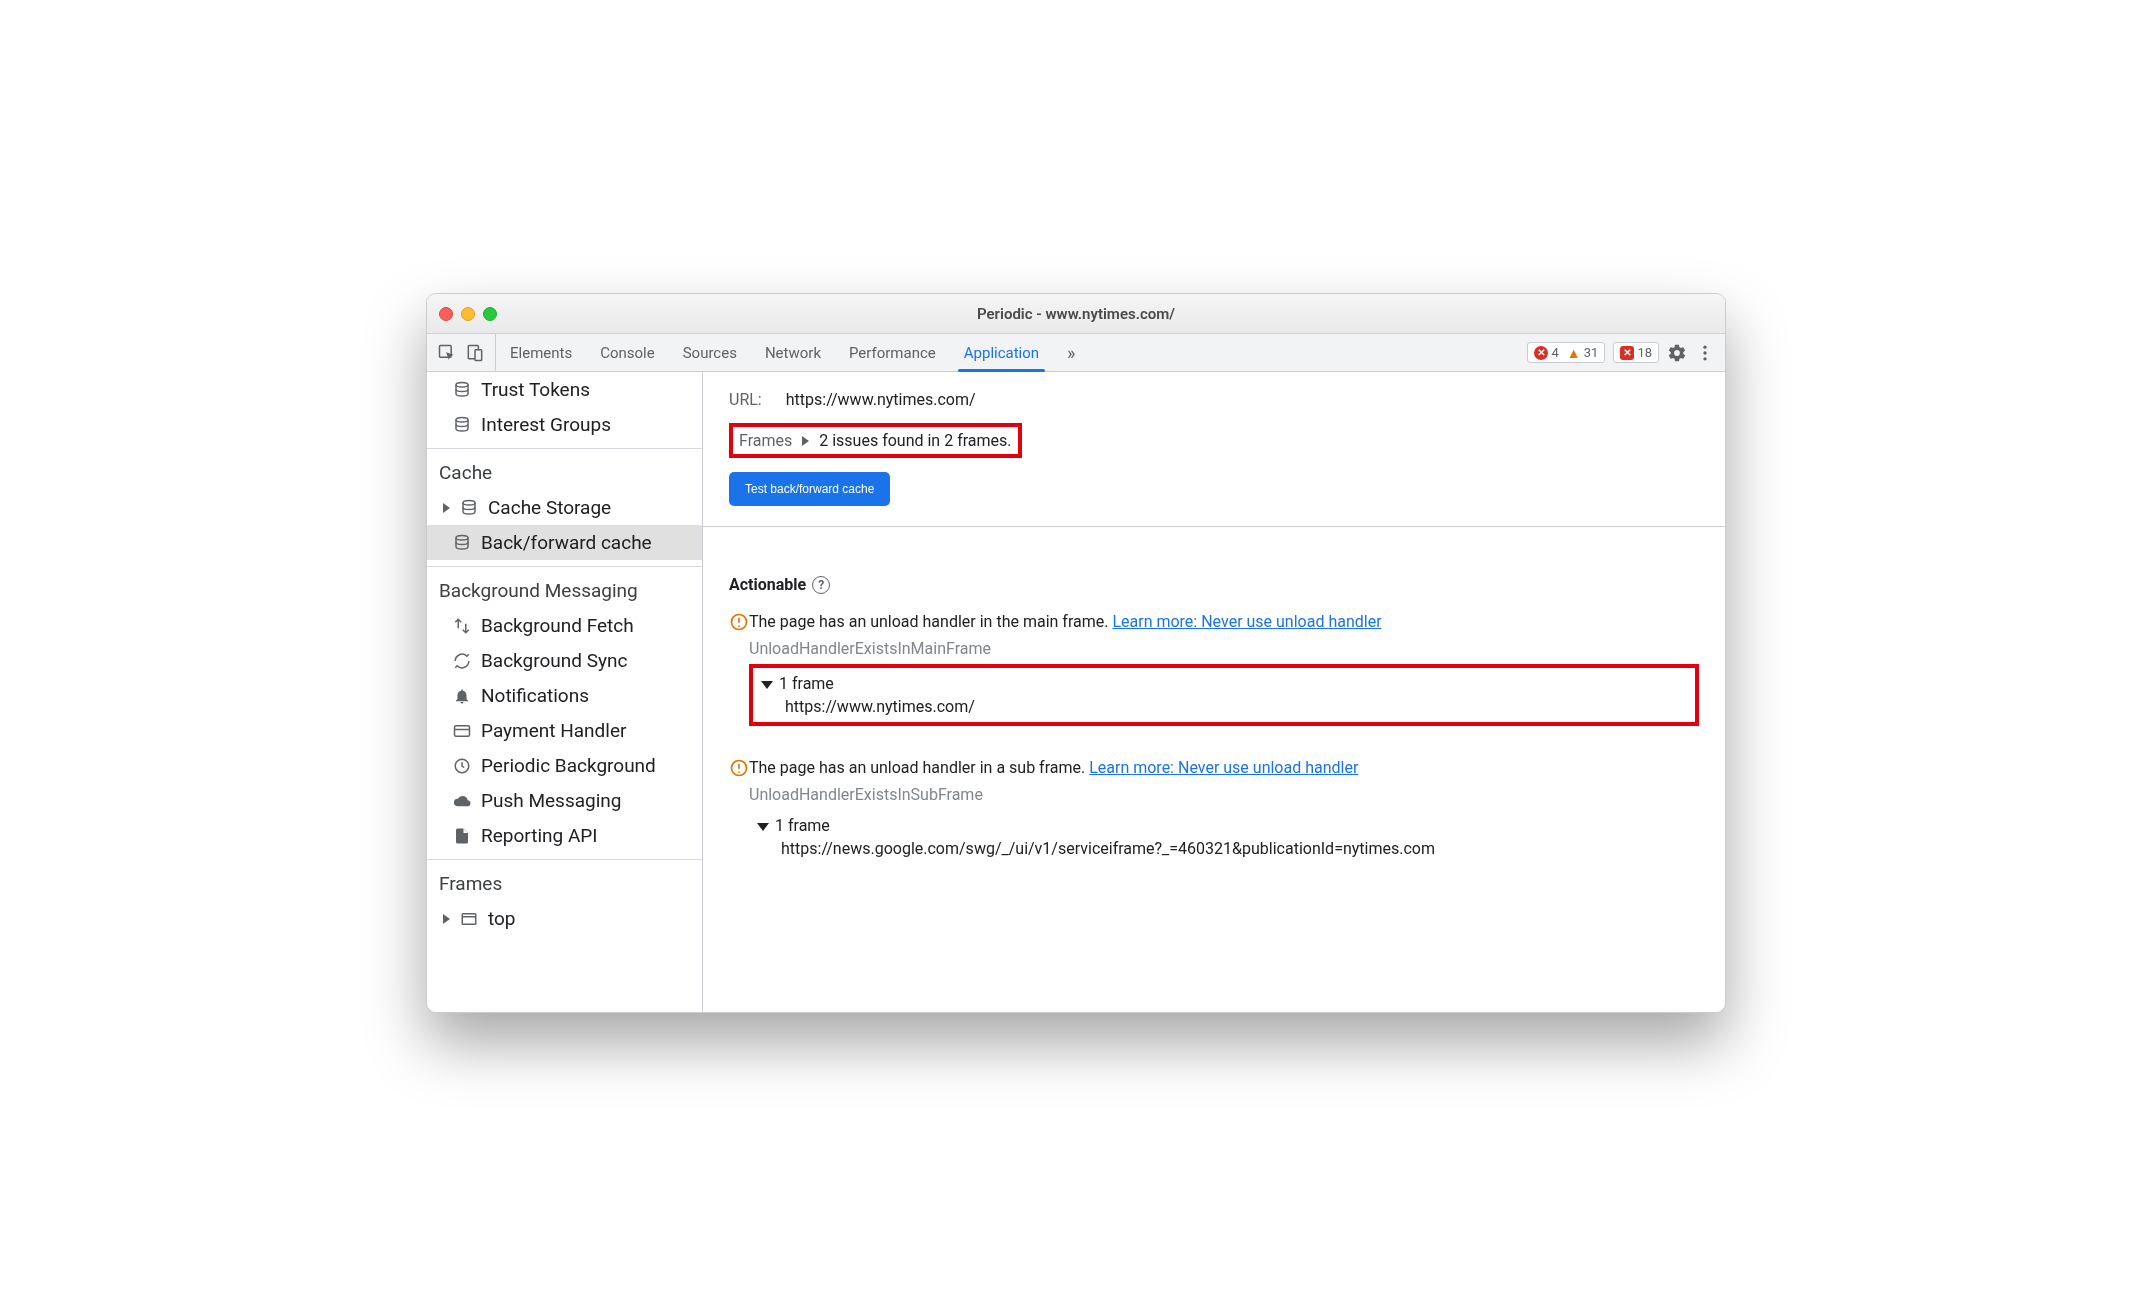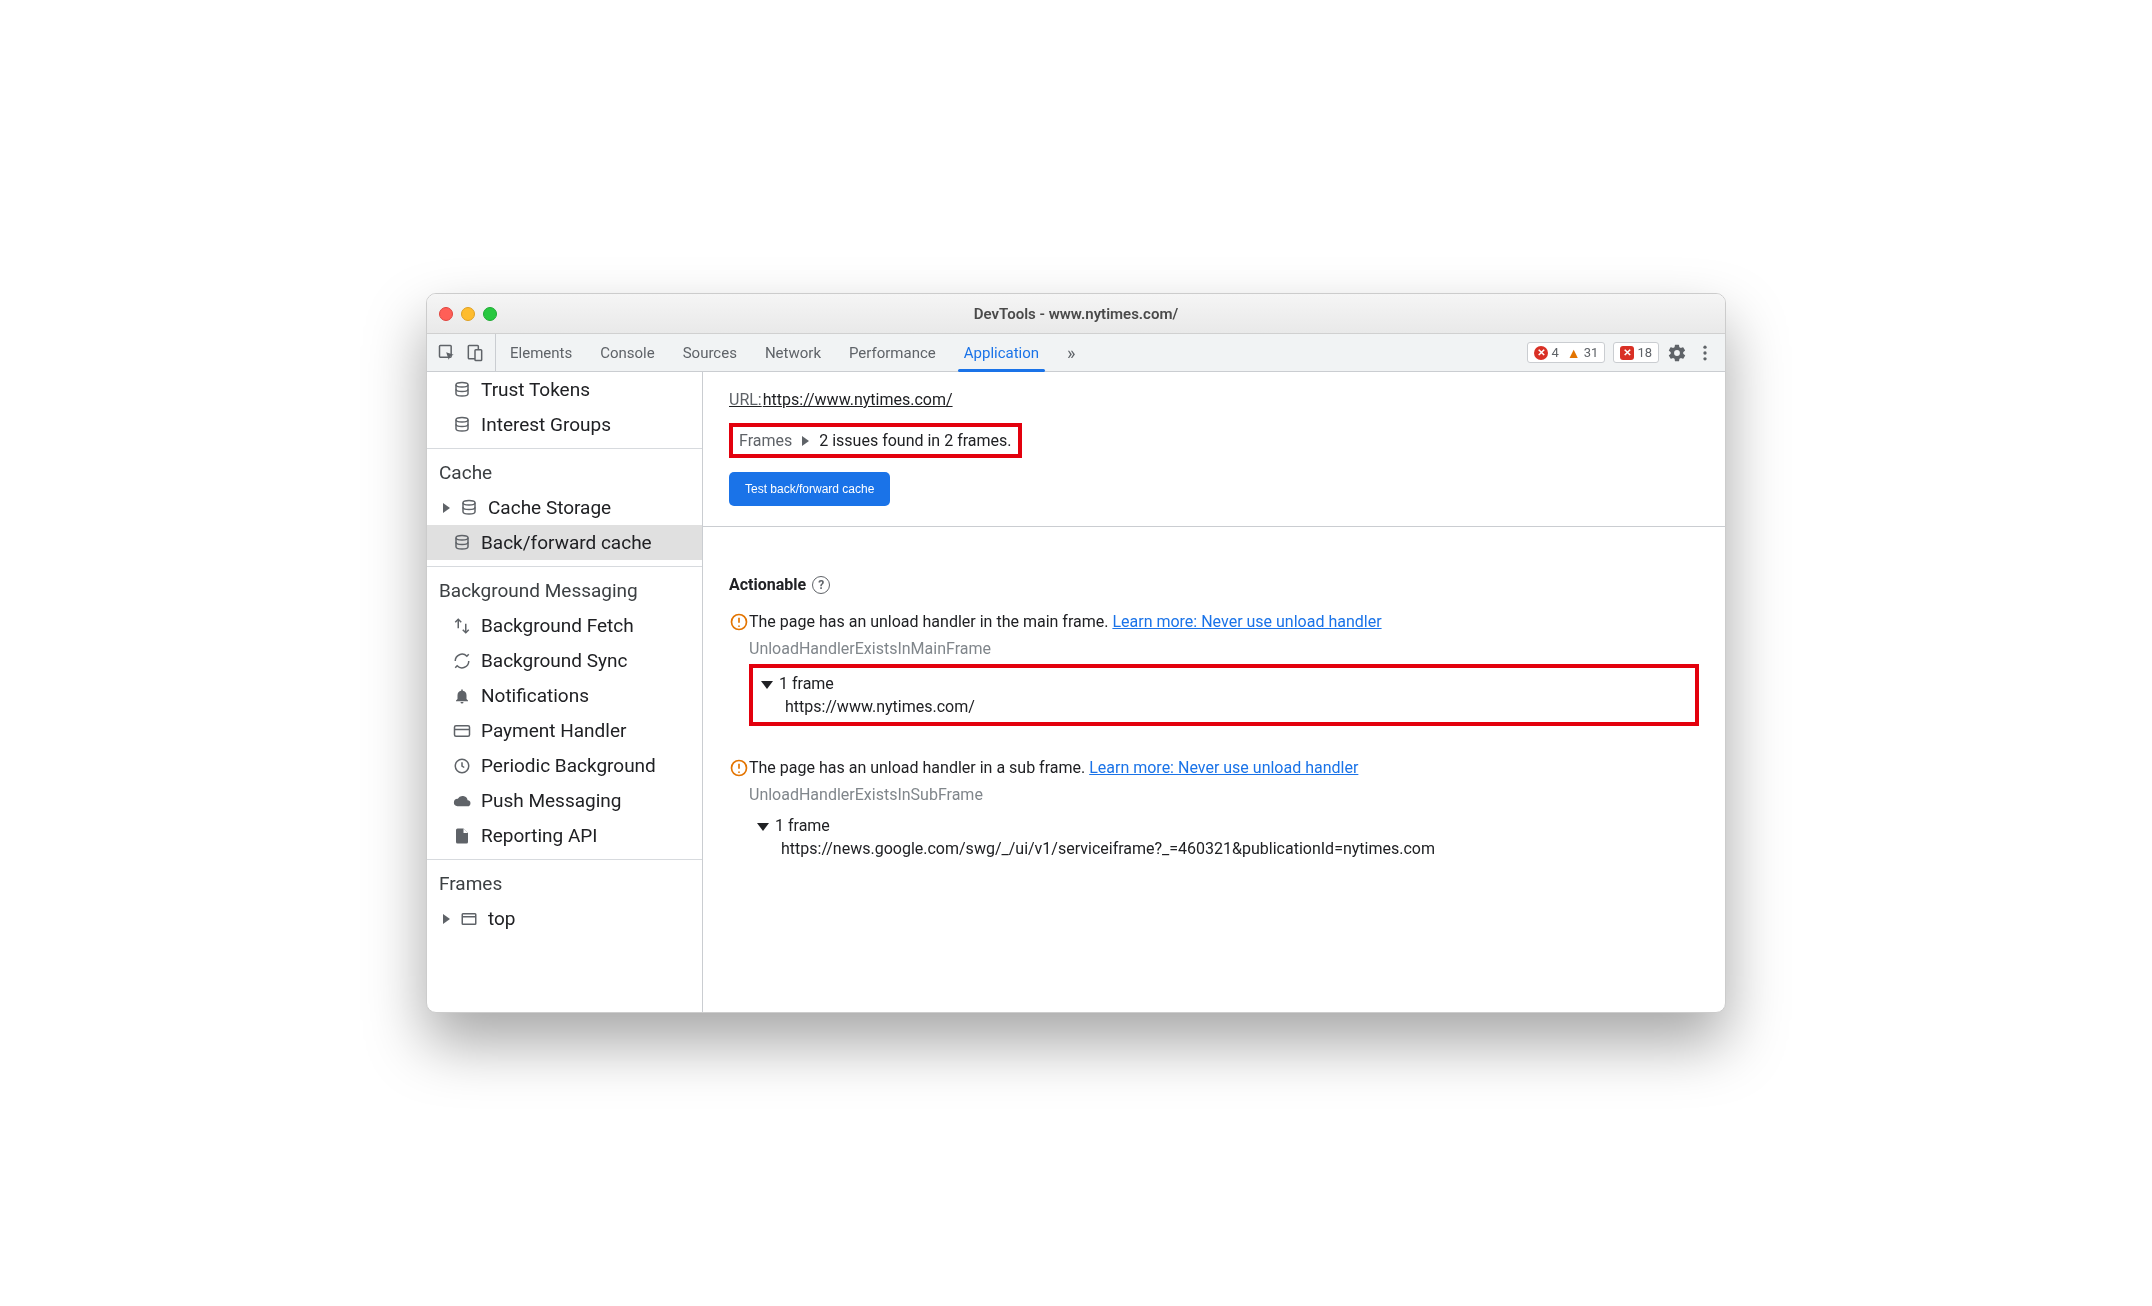--- a/index.html
+++ b/index.html
@@ -72,21 +72,21 @@
   .sidebar { width: 276px; border-right:1px solid #cacdd1; font-size:19px; color:#202124; }
   .side-group { border-bottom:1px solid #d7dade; padding: 6px 0; }
   .side-title { padding: 6px 12px; color:#3c4043; }
   .side-item { padding: 6px 12px 6px 36px; display:flex; align-items:center; gap:10px; cursor:pointer;}
   .side-item.l2 { padding-left: 26px; }
   .side-item.l1 { padding-left: 16px; align-items: center; }
   .side-item.selected { background:#e0e0e0; }
   .tri { display:inline-block; width:0;height:0; border-top:5px solid transparent; border-bottom:5px solid transparent; border-left:7px solid #5f6368;}
   .ico { width:18px; height:18px; flex:0 0 18px; display:flex; align-items:center; justify-content:center; color:#5f6368;}
   .content { flex:1; padding: 14px 26px; font-size:16px; color:#202124; overflow:auto;}
-  .kv { display:flex; gap:1px; padding: 4px 0; text-decoration: underline; }
+  .kv { display:flex; gap:24px; padding: 4px 0; }
   .kv .k { color:#5f6368; }
   .frames-row { display:inline-flex; align-items:center; gap:10px; padding:4px 6px; border:4px solid #e3000d; margin:10px 0 14px; }
   .frames-row .k { color:#5f6368; }
   .btn-primary {
     background:#1a73e8; color:#fff; border:none; border-radius:5px;
     padding: 10px 16px; font-size:12px; cursor:pointer;
   }
   hr.sep { border:none; border-top:1px solid #cacdd1; margin:20px -26px; }
   .section-h { display:flex; align-items:center; gap:6px; font-weight:700; margin-bottom:18px;margin-top:48px;}
   .help-cir { width:18px;height:18px;border:1.5px solid #5f6368;border-radius:50%; display:flex;align-items:center;justify-content:center; font-size:12px; color:#5f6368; cursor:pointer;}
@@ -107,21 +107,21 @@
 <body>
 
 <div class="window">
 
   <div class="titlebar">
     <div class="traffic">
       <div class="dot red"></div>
       <div class="dot yellow"></div>
       <div class="dot green"></div>
     </div>
-    <div class="titlebar-title">DevTools - www.nytimes.com/</div>
+    <div class="titlebar-title">Periodic - www.nytimes.com/</div>
   </div>
 
   <div class="toolbar">
     <div class="toolbar-left">
       <span class="tb-icon">
         <svg width="20" height="20" viewBox="0 0 24 24" fill="none" stroke="#5f6368" stroke-width="1.8">
           <rect x="3" y="3" width="14" height="14" rx="1"></rect>
           <path d="M11 11 L20 14 L16 16 L14 20 Z" fill="#5f6368" stroke="none"></path>
         </svg>
       </span>

